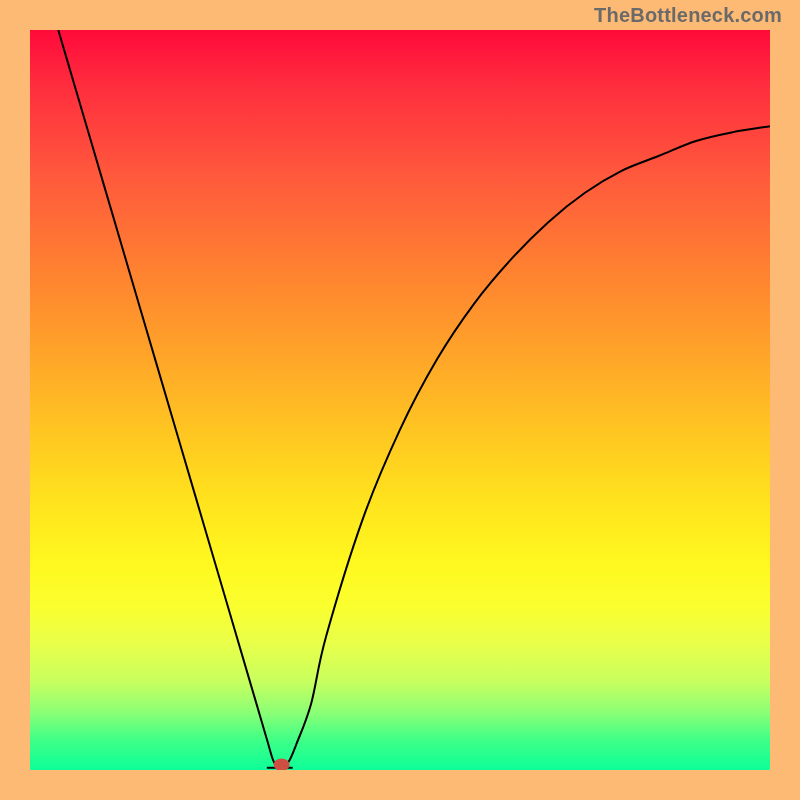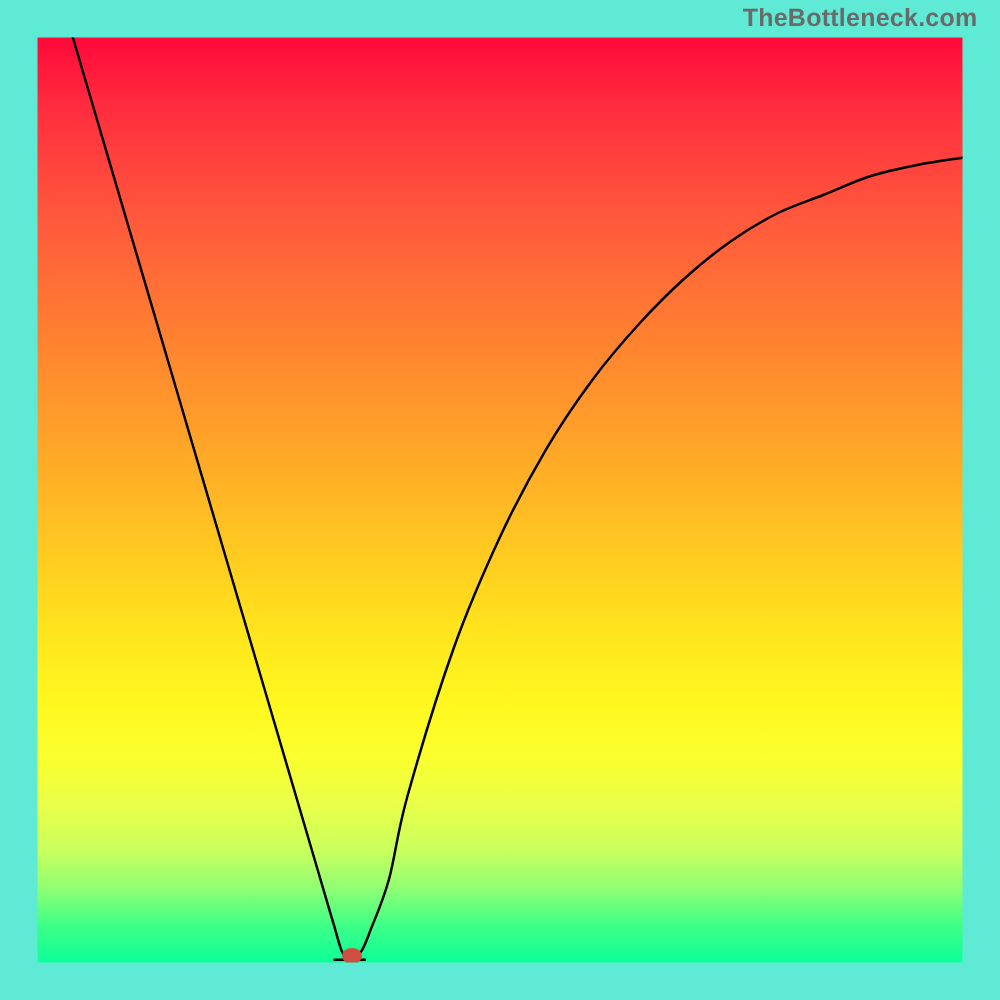--- a/index.html
+++ b/index.html
@@ -8,21 +8,21 @@
     background: #000;
     width: 800px;
     height: 800px;
     overflow: hidden;
     font-family: Arial, sans-serif;
   }
   .frame {
     position: relative;
     width: 800px;
     height: 800px;
-    background: #5eead4;
+    background: #fdba74;
   }
   .watermark {
     position: absolute;
     top: 4px;
     right: 18px;
     color: #6a6a6a;
     font-size: 20px;
     font-weight: 600;
     letter-spacing: 0.2px;
   }

